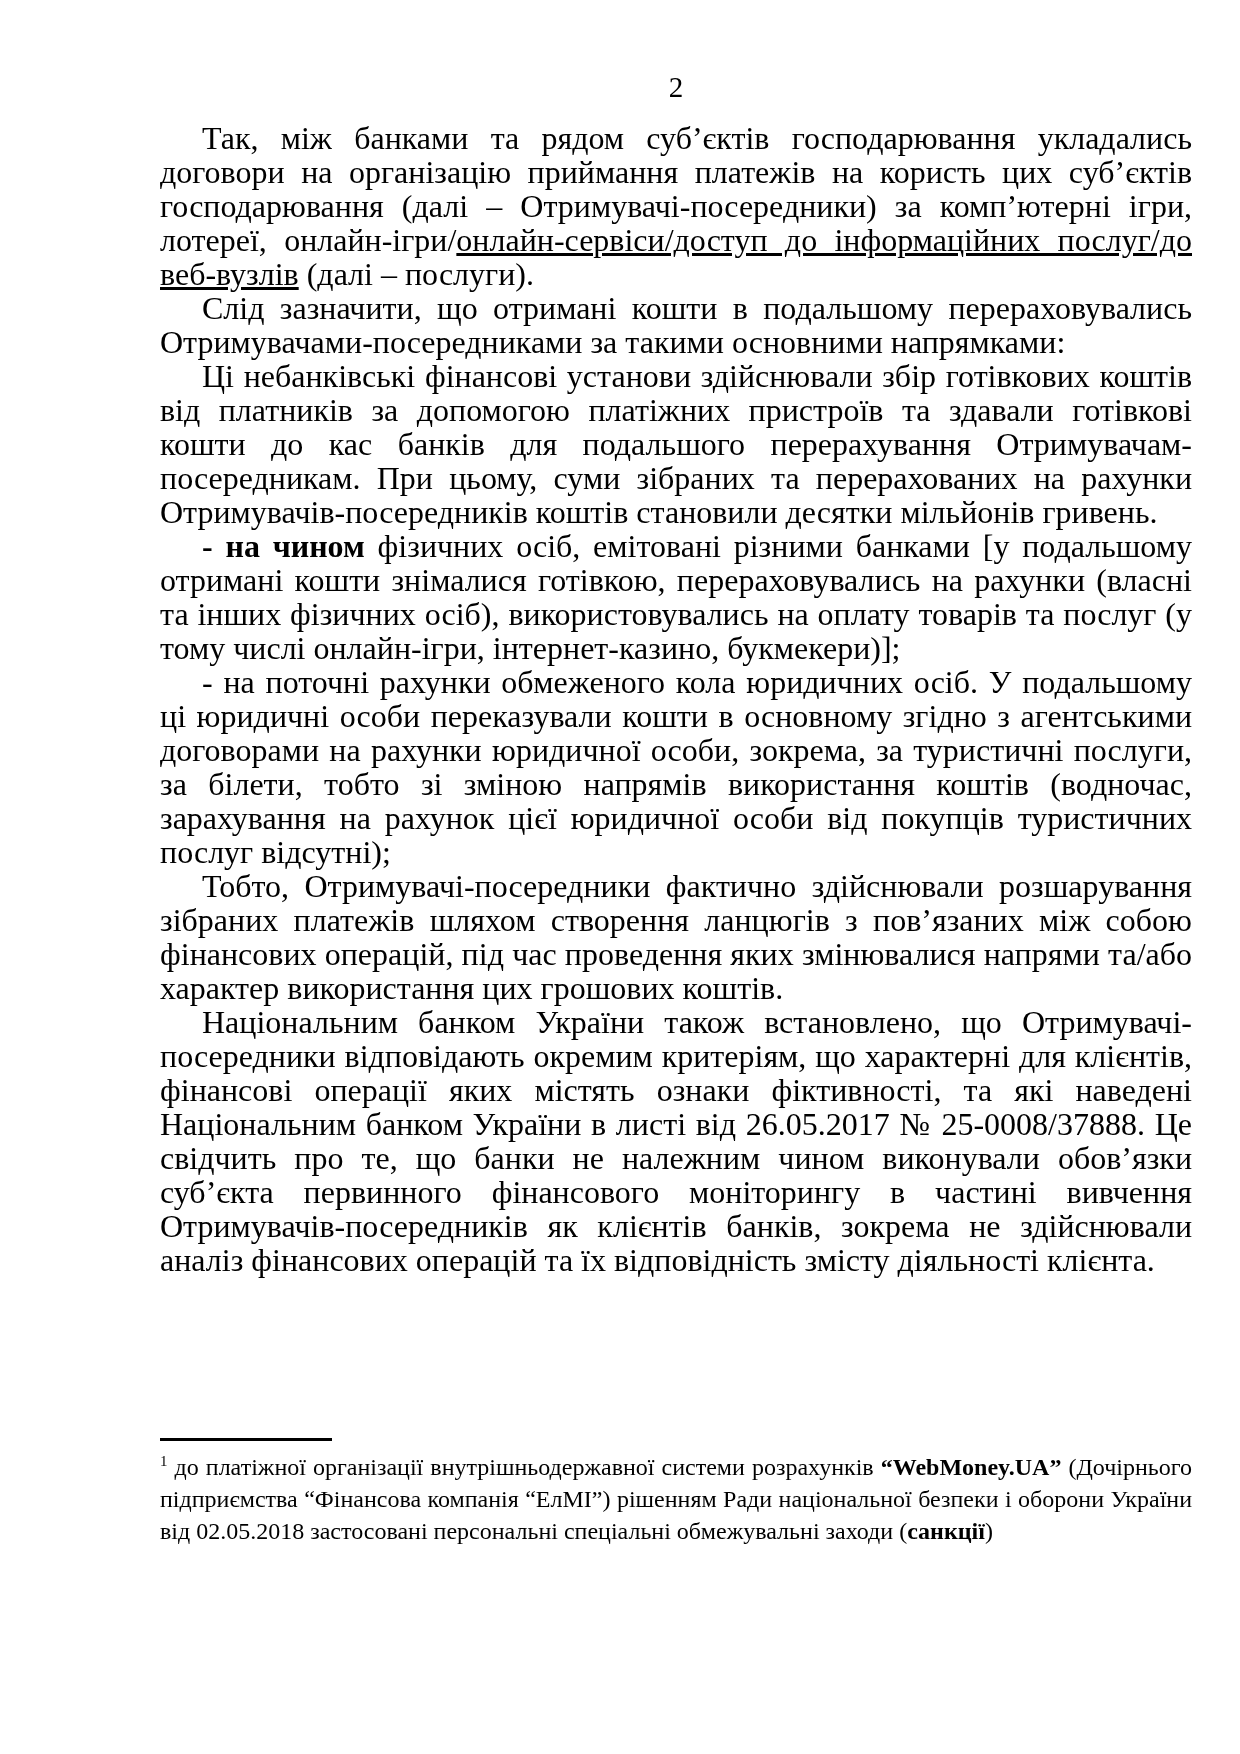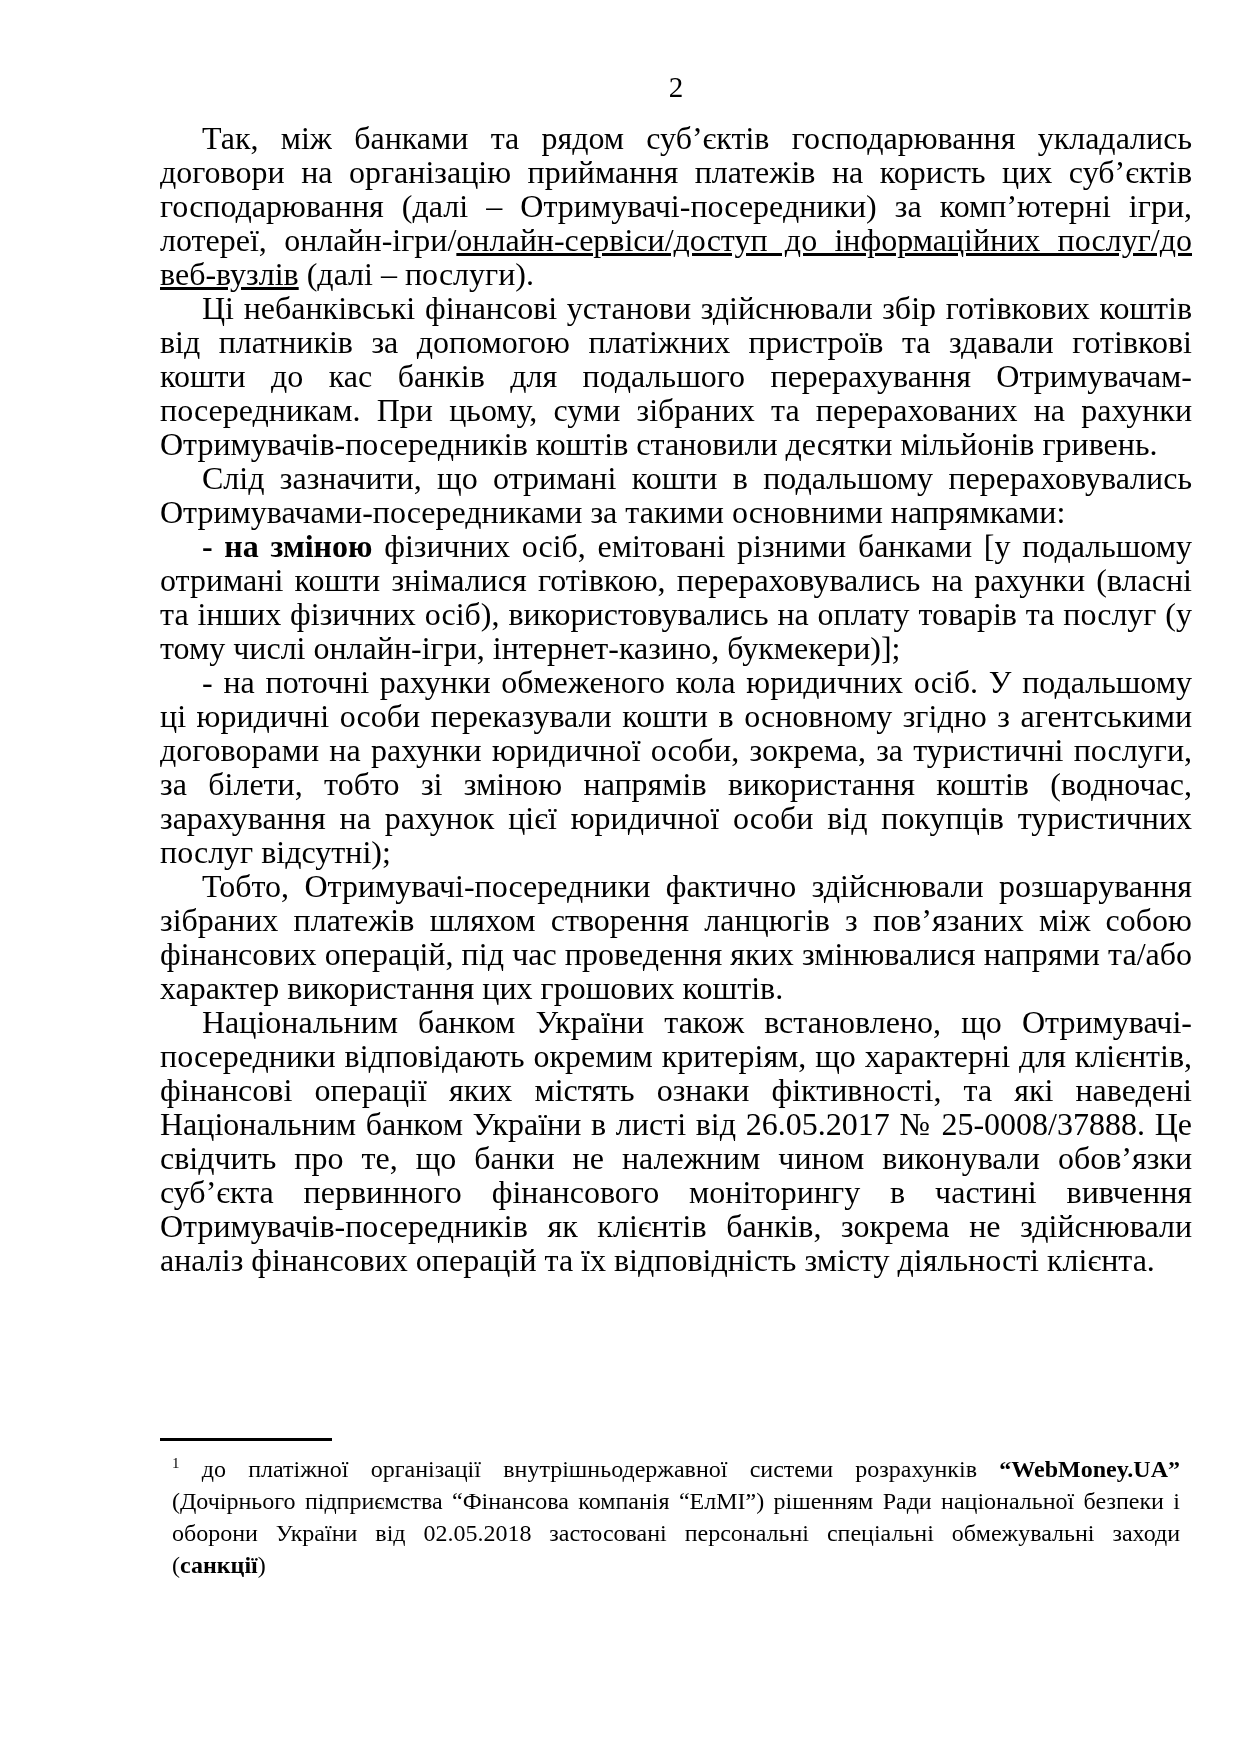--- a/index.html
+++ b/index.html
@@ -48,39 +48,39 @@
     top: 1438px;
     width: 1032px;
   }
   .footnote-rule {
     width: 172px;
     border: none;
     border-top: 3px solid #000000;
     margin: 0 0 10px 0;
   }
   .footnote-text {
-    margin: 12px;
+    margin: 0;
     font-size: 24px;
     line-height: 32px;
     text-align: justify;
     hyphens: none;
   }
 </style>
 </head>
 <body>
 
 <div class="page">
   <div class="page-number">2</div>
 
   <div class="body-text">
 
   <p class="para"><span>Так, між банками та рядом суб’єктів господарювання укладались договори на організацію приймання платежів на користь цих суб’єктів господарювання (далі – Отримувачі-посередники) за комп’ютерні ігри, лотереї, онлайн-ігри/</span><span class="u">онлайн-сервіси/доступ до інформаційних послуг/до веб-вузлів</span><span> (далі – послуги).</span></p>
+      <p class="para"><span>Слід зазначити, що отримані кошти в подальшому перераховувались Отримувачами-посередниками за такими основними напрямками:</span></p>
       <p class="para"><span>Ці небанківські фінансові установи здійснювали збір готівкових коштів від платників за допомогою платіжних пристроїв та здавали готівкові кошти до кас банків для подальшого перерахування Отримувачам-посередникам. При цьому, суми зібраних та перерахованих на рахунки Отримувачів-посередників коштів становили десятки мільйонів гривень.</span></p>
-      <p class="para"><span>Слід зазначити, що отримані кошти в подальшому перераховувались Отримувачами-посередниками за такими основними напрямками:</span></p>
-      <p class="para"><span class="b">- на зміною</span><span> фізичних осіб, емітовані різними банками [у подальшому отримані кошти знімалися готівкою, перераховувались на рахунки (власні та інших фізичних осіб), використовувались на оплату товарів та послуг (у тому числі онлайн-ігри, інтернет-казино, букмекери)];</span></p>
+      <p class="para"><span class="b">- на чином</span><span> фізичних осіб, емітовані різними банками [у подальшому отримані кошти знімалися готівкою, перераховувались на рахунки (власні та інших фізичних осіб), використовувались на оплату товарів та послуг (у тому числі онлайн-ігри, інтернет-казино, букмекери)];</span></p>
       <p class="para"><span>- на поточні рахунки обмеженого кола юридичних осіб. У подальшому ці юридичні особи переказували кошти в основному згідно з агентськими договорами на рахунки юридичної особи, зокрема, за туристичні послуги, за білети, тобто зі зміною напрямів використання коштів (водночас, зарахування на рахунок цієї юридичної особи від покупців туристичних послуг відсутні);</span></p>
       <p class="para"><span>Тобто, Отримувачі-посередники фактично здійснювали розшарування зібраних платежів шляхом створення ланцюгів з пов’язаних між собою фінансових операцій, під час проведення яких змінювалися напрями та/або характер використання цих грошових коштів.</span></p>
       <p class="para"><span>Національним банком України також  встановлено, що Отримувачі-посередники відповідають окремим критеріям, що характерні для клієнтів, фінансові операції яких містять ознаки фіктивності, та які наведені Національним банком України в листі від 26.05.2017 № 25-0008/37888. Це свідчить про те, що банки не належним чином виконували обов’язки суб’єкта первинного фінансового моніторингу в частині вивчення Отримувачів-посередників як клієнтів банків, зокрема не здійснювали аналіз фінансових операцій та їх відповідність змісту діяльності клієнта.</span></p>
     </div>
 
   <div class="footnote">
     <hr class="footnote-rule">
     <p class="footnote-text"><sup class="fn">1</sup><span> до платіжної організації внутрішньодержавної системи розрахунків </span><span class="b">“WebMoney.UA”</span><span> (Дочірнього підприємства “Фінансова компанія “ЕлМІ”) рішенням Ради національної безпеки і оборони України від 02.05.2018 застосовані персональні спеціальні обмежувальні заходи (</span><span class="b">санкції</span><span>)</span></p>
   </div>
 </div>

